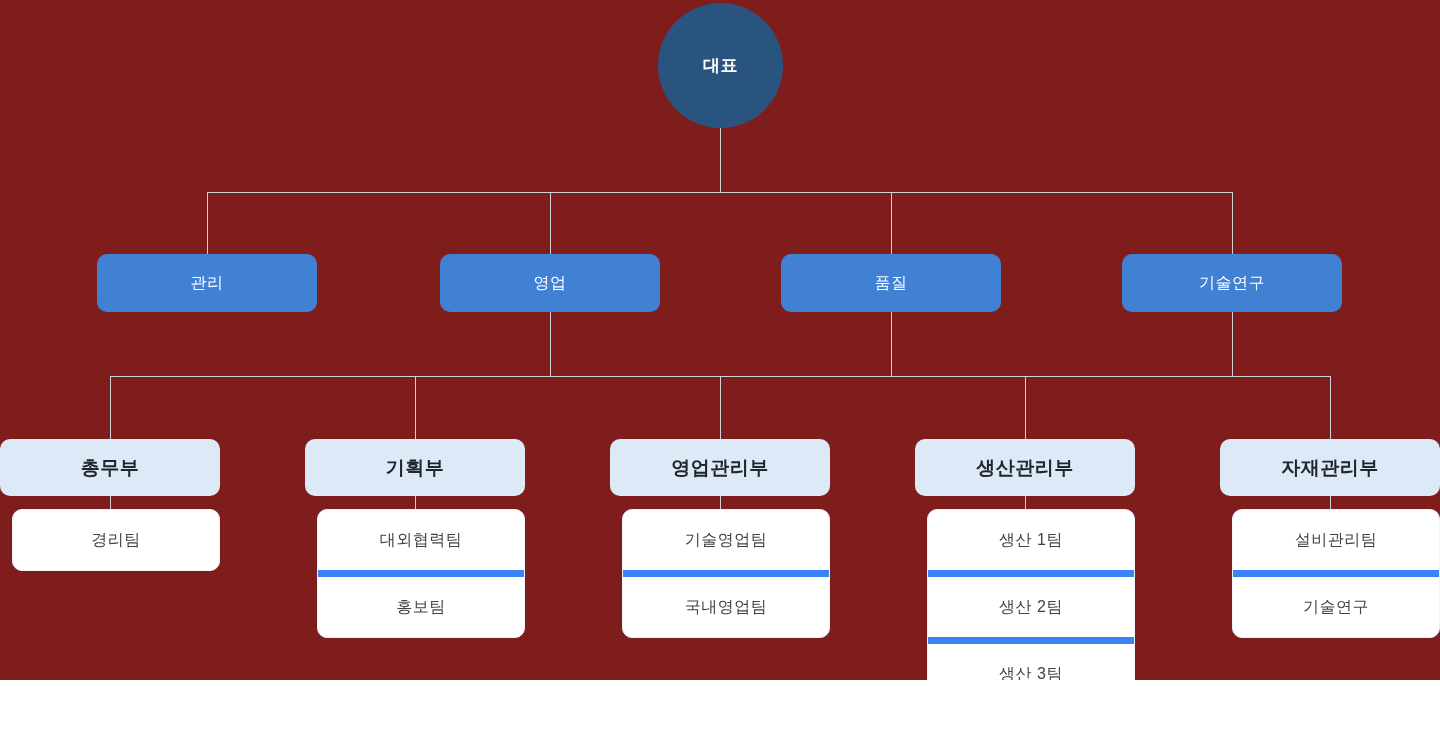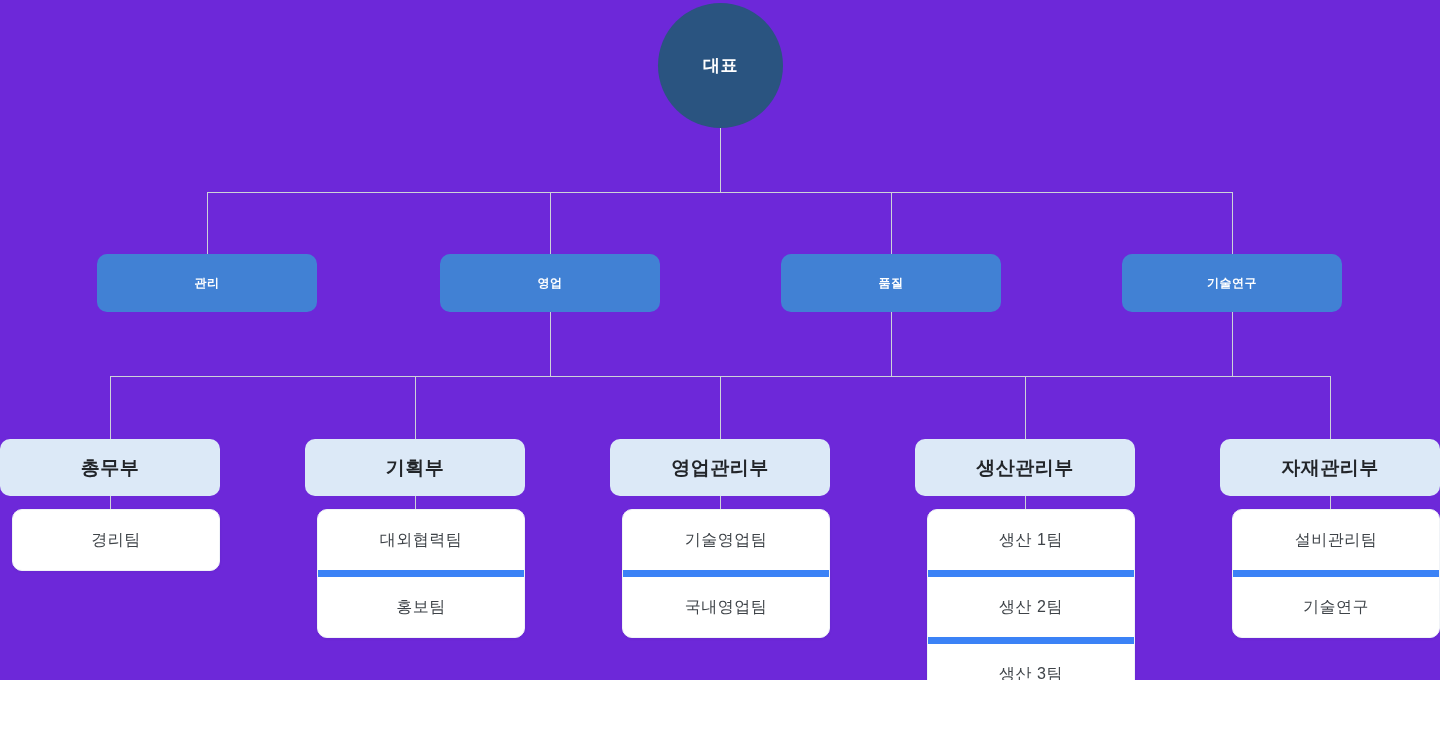--- a/index.html
+++ b/index.html
@@ -1,33 +1,33 @@
 <!DOCTYPE html>
 <html><head>
 <meta charset="utf-8">
 <style>
   html,body { margin:0; padding:0; background:#ffffff; }
   .canvas {
-    position:relative; width:1440px; height:680px; background:#6d28d9;
+    position:relative; width:1440px; height:680px; background:#7f1d1d;
     font-family:"Liberation Sans", sans-serif; overflow:hidden;
   }
   .connectors { position:absolute; left:0; top:0; width:1440px; height:750px; }
   .connectors line { stroke:#cdd2d8; stroke-width:1; shape-rendering:crispEdges; }
 
   .ceo {
     position:absolute; left:658px; top:3px; width:125px; height:125px;
     border-radius:50%; background:#2a5480; color:#ffffff;
     display:flex; align-items:center; justify-content:center;
     font-size:17px; font-weight:700; letter-spacing:0.5px;
   }
   .division {
     position:absolute; top:254px; width:220px; height:58px;
     border-radius:10px; background:#4181d4; color:#ffffff;
     display:flex; align-items:center; justify-content:center;
-    font-size:12px; font-weight:700; letter-spacing:0.5px;
+    font-size:16px; font-weight:400; letter-spacing:0.5px;
   }
   .column { position:absolute; top:439px; width:220px; }
   .col-header {
     height:57px; border-radius:10px; background:#dce9f7; color:#222529;
     display:flex; align-items:center; justify-content:center;
     font-size:19px; font-weight:700; letter-spacing:0.5px;
   }
   .col-items {
     margin-top:13px; background:#ffffff; border-radius:10px;
     border:1px solid #f0f3f7;

